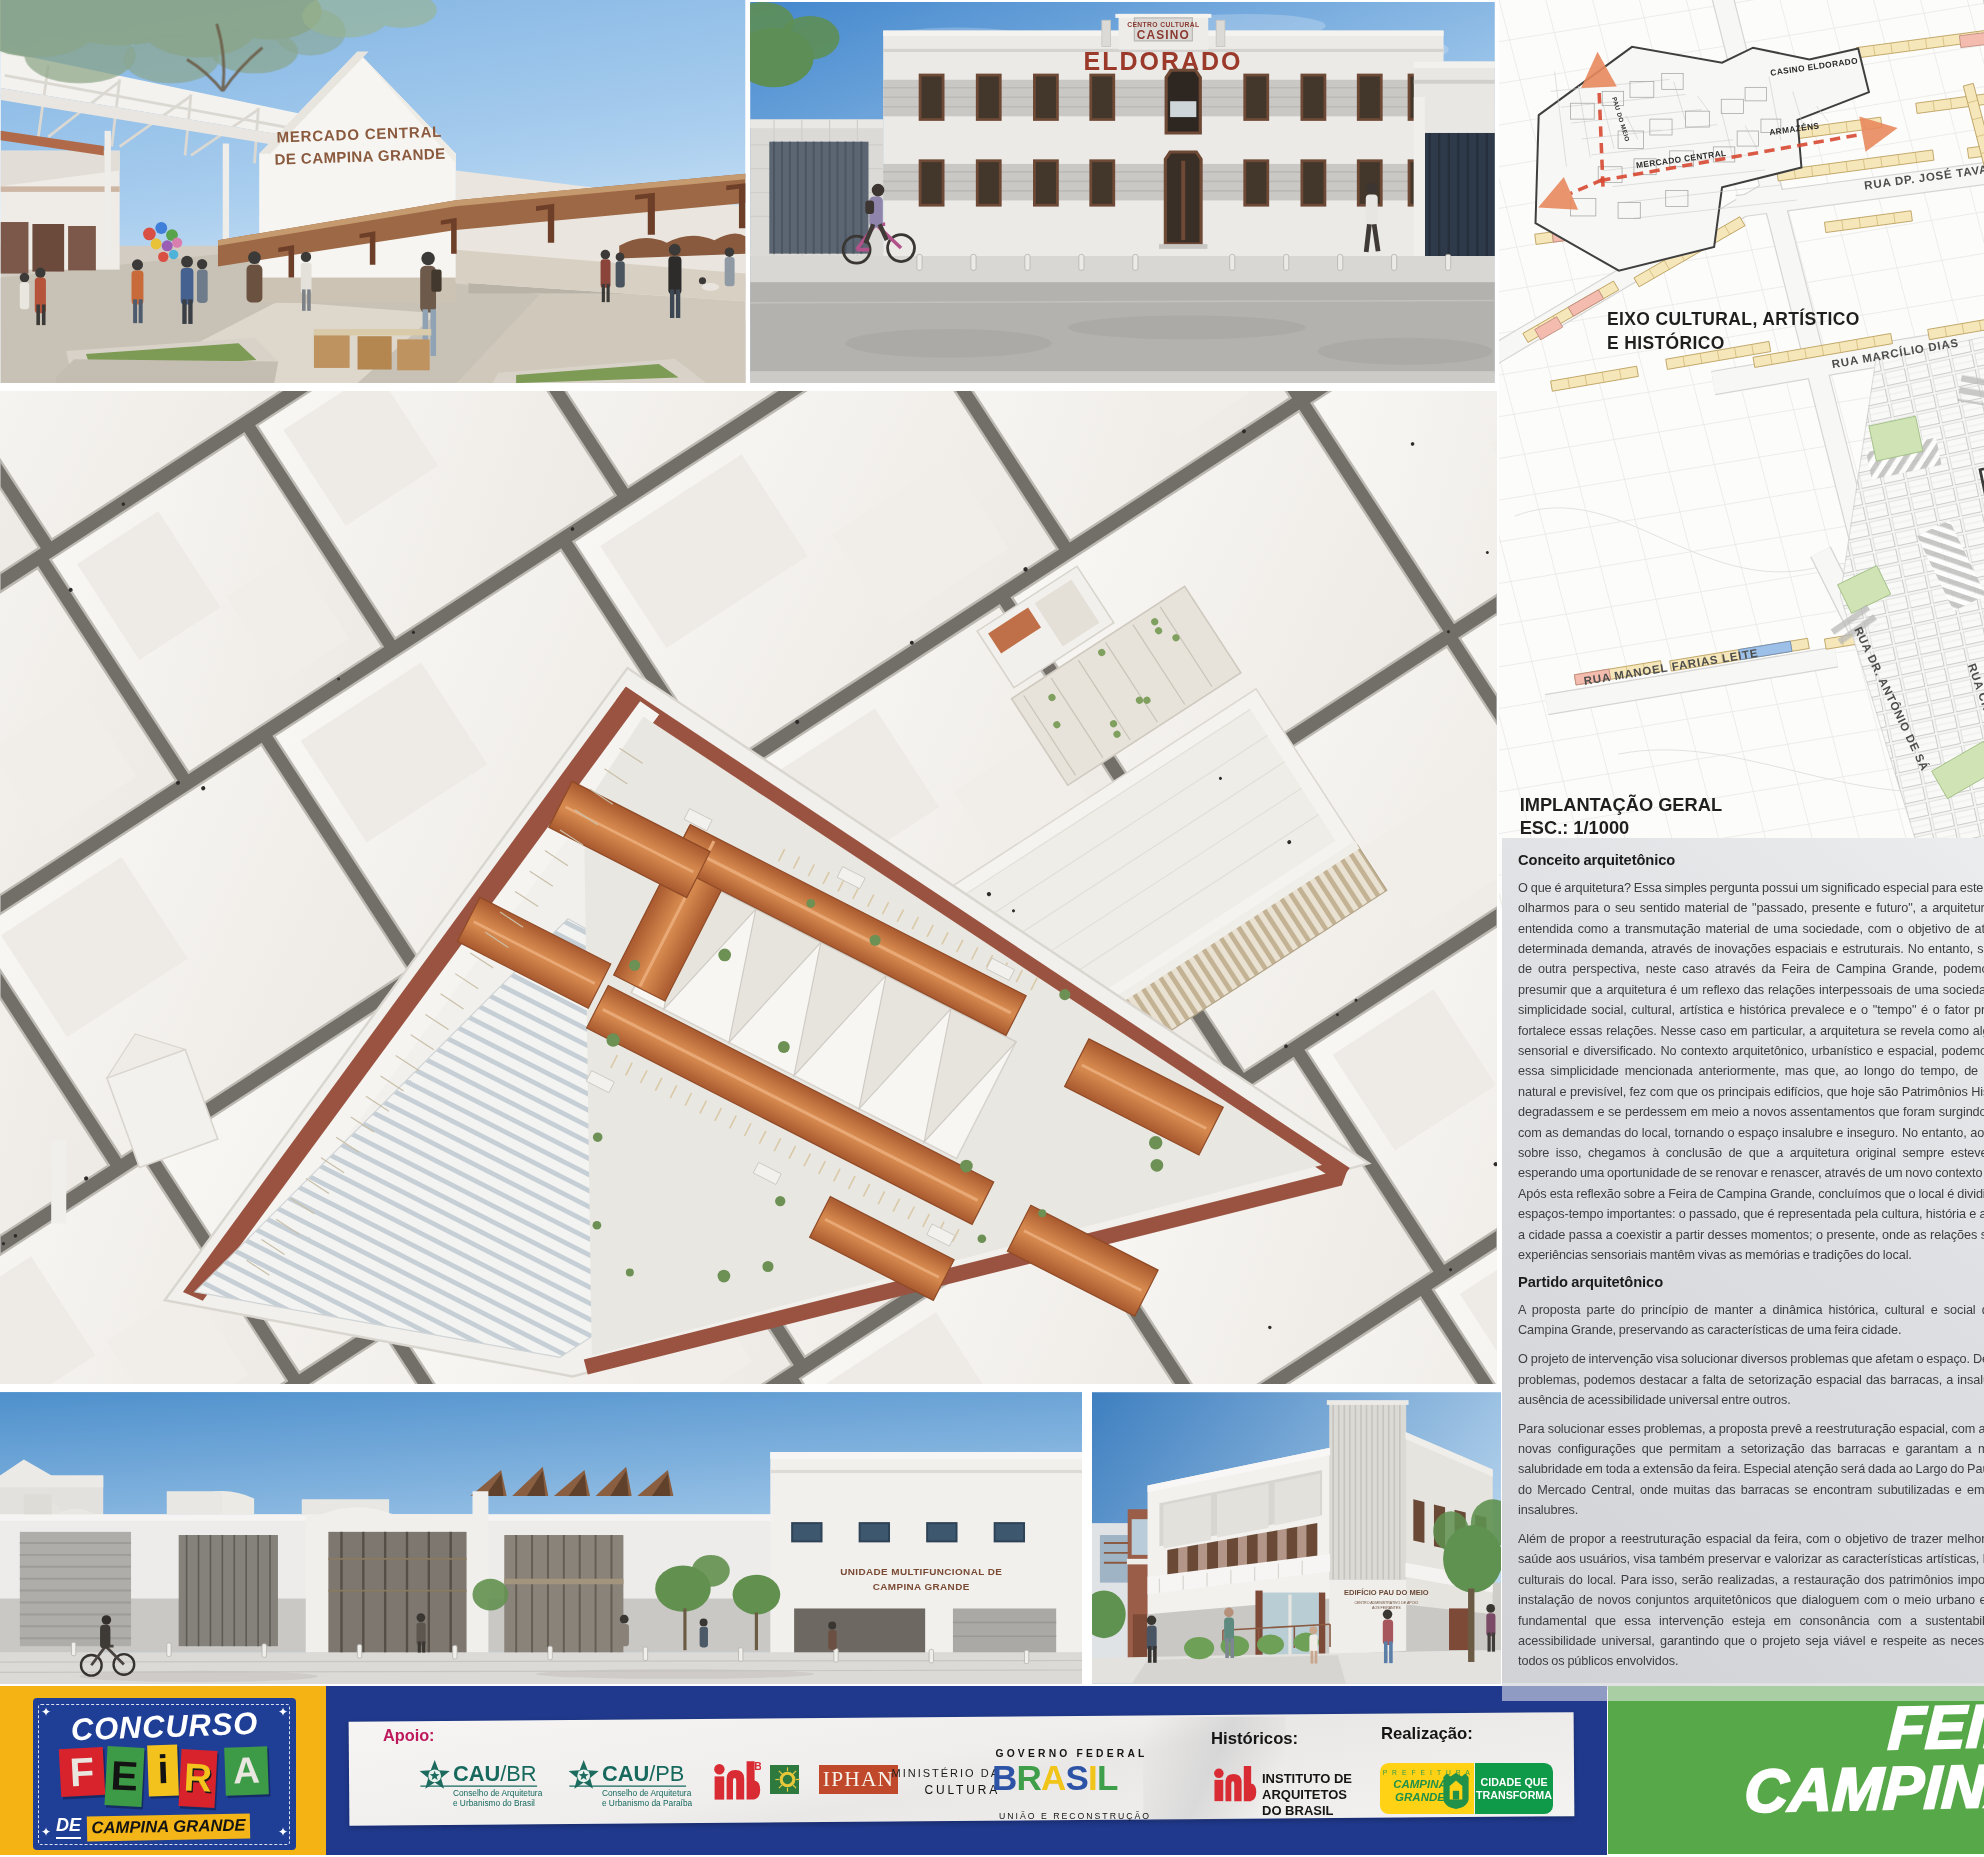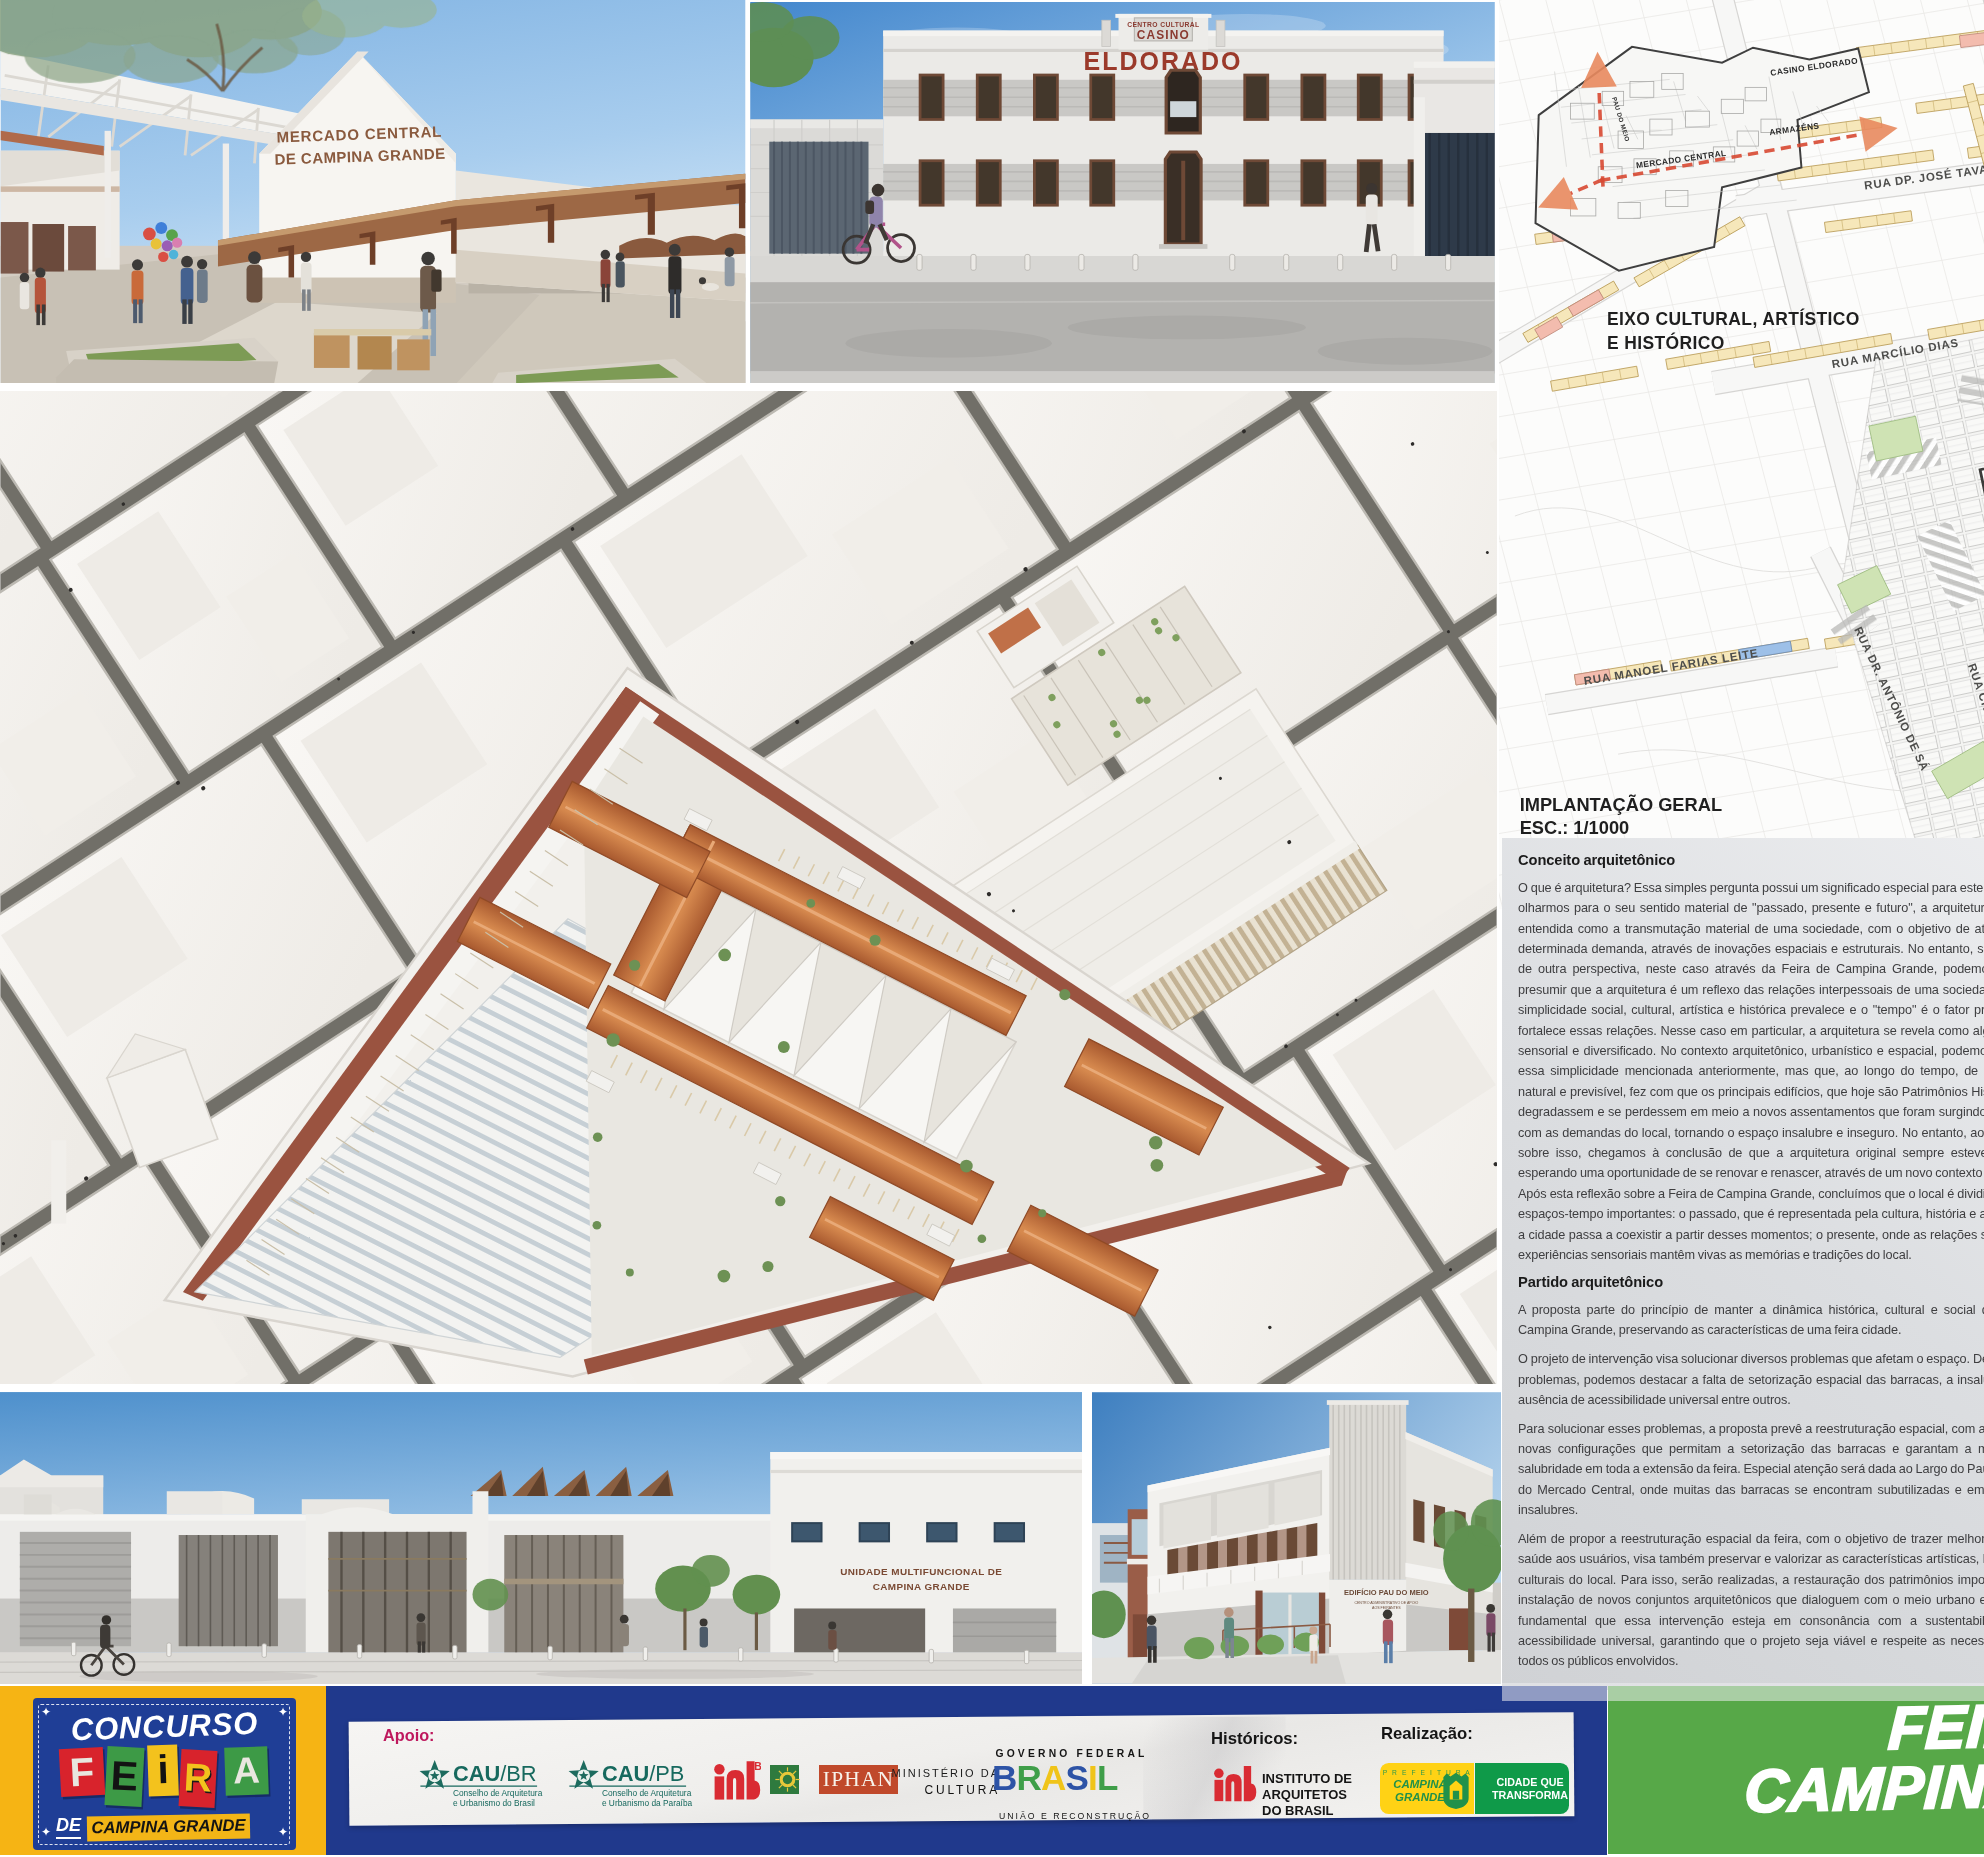--- a/index.html
+++ b/index.html
@@ -2088,21 +2088,21 @@
 
 <div class="abs" style="left:1381px;top:1724px;font-size:16.7px;font-weight:bold;color:#151515;">Realização:</div>
 <div class="abs" style="left:1380px;top:1763px;width:94px;height:51px;background:#ffd215;border-radius:8.7px 0 0 8.7px;"></div>
 <div class="abs" style="left:1380px;top:1763px;width:94px;text-align:center;color:#2f9a4d;font-size:6.7px;letter-spacing:1.6px;margin-top:0;padding-top:5.6px;">P R E F E I T U R A</div>
 <div class="abs" style="left:1380px;top:1778px;width:80px;text-align:center;color:#21914a;font-size:11.5px;font-weight:bold;font-style:italic;line-height:13px;">CAMPINA<br>GRANDE</div>
 <svg class="abs" style="left:1441px;top:1770px" width="30" height="40" viewBox="0 0 76 100">
 <path d="M6,18 L14,8 L24,16 L38,6 L52,16 L62,8 L70,18 L70,70 Q70,92 38,98 Q6,92 6,70 Z" fill="#21914a"></path>
 <path d="M22,40 L38,26 L54,40 L54,74 L22,74 Z" fill="#ffd215"></path>
 <path d="M30,74 L30,52 L46,52 L46,74 Z" fill="#21914a"></path>
 </svg>
-<div class="abs" style="left:1475px;top:1763px;width:78px;height:51px;background:#0f9a49;border-radius:0 8.7px 8.7px 0;color:#ffffff;font-size:12px;font-weight:bold;text-align:center;line-height:13.5px;padding-top:0;display:flex;align-items:center;justify-content:center;padding-left:16px;">
+<div class="abs" style="left:1475px;top:1763px;width:78px;height:51px;background:#0f9a49;border-radius:0 8.7px 8.7px 0;color:#ffffff;font-size:12px;font-weight:bold;text-align:center;line-height:13.5px;padding-top:0;display:flex;align-items:center;justify-content:center;">
       <span style="font-size:10.7px;line-height:12.3px;">CIDADE QUE<br>TRANSFORMA</span>
     </div>
 
 <div class="abs" style="left:1636px;top:1696px;width:786px;text-align:center;color:#ffffff;font-size:60px;line-height:60px;font-weight:bold;font-style:italic;transform:rotate(-1.2deg) skewX(-4deg);letter-spacing:0.8px;-webkit-text-stroke:2.4px #ffffff;">FEIRA DE<br>CAMPINA GRANDE</div>
 
 <div class="abs" style="left:1502px;top:1683px;width:1125px;height:18px;background:rgba(236,237,241,0.55);"></div>
 
 </div>
 
 

